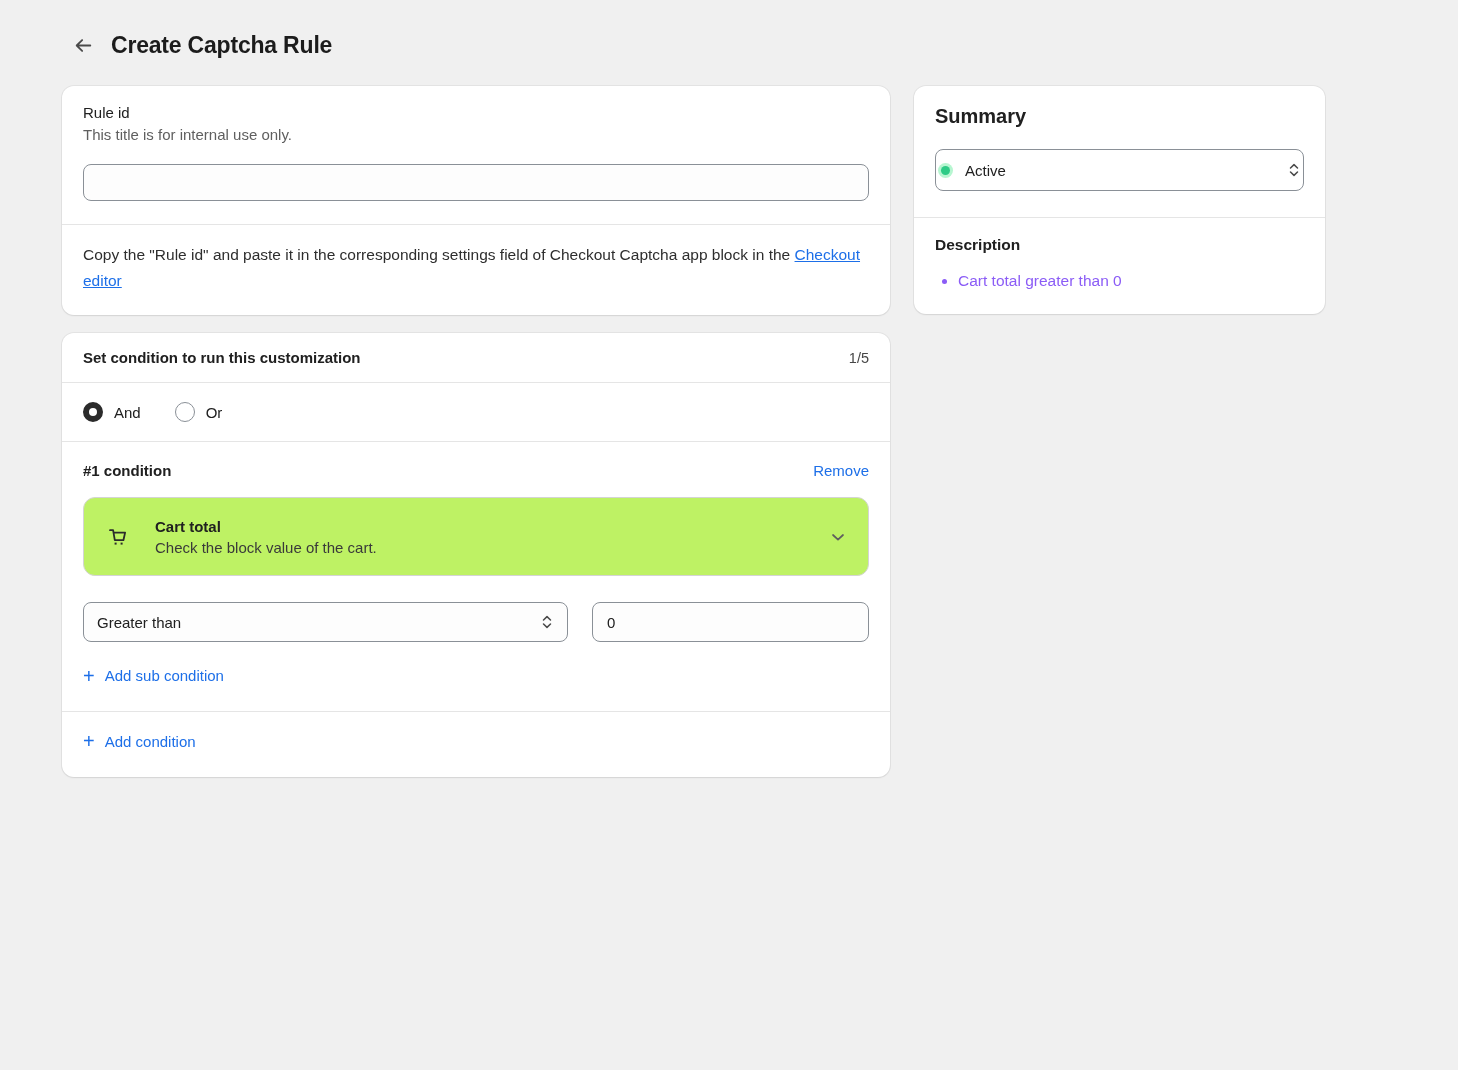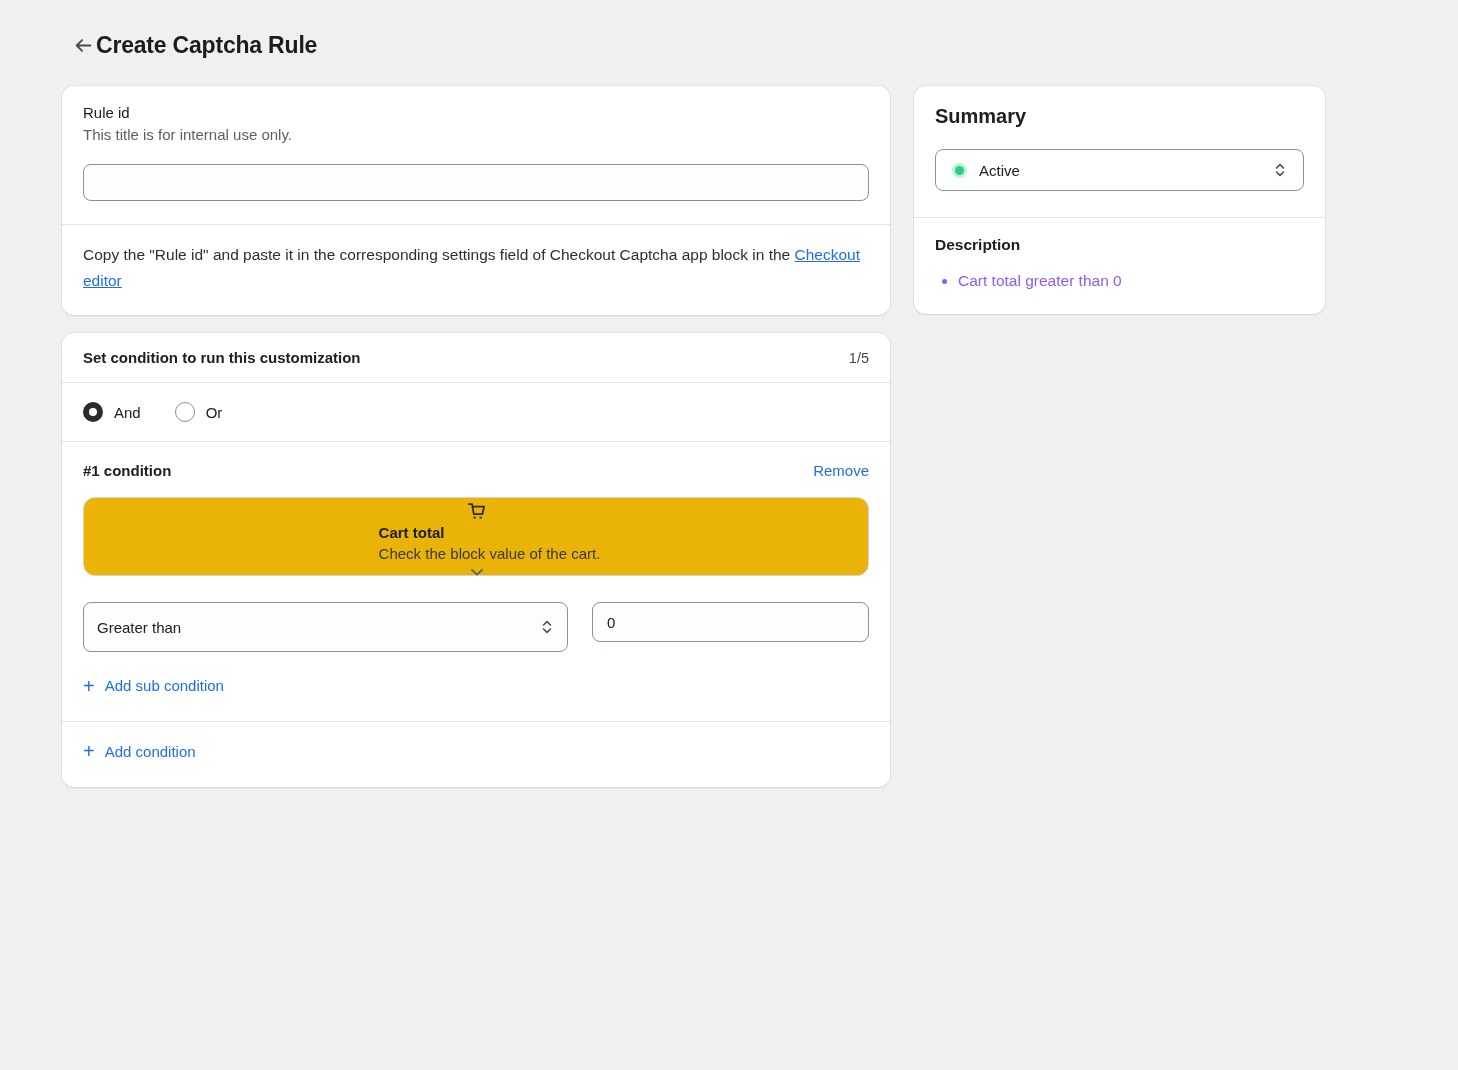--- a/index.html
+++ b/index.html
@@ -5,21 +5,21 @@
   * { margin:0; padding:0; box-sizing:border-box; }
   html,body { width:1458px; height:1070px; }
   body {
     background:#f0f0f0;
     font-family:"Liberation Sans", sans-serif;
     color:#202020;
     overflow:hidden;
     position:relative;
   }
   .page-header {
-    display:flex; align-items:center; 
+    display:flex; align-items:center; gap:15px;
     padding:32px 0 0 70px;
   }
   .back-btn {
     width:26px; height:26px; display:flex; align-items:center; justify-content:center;
     cursor:pointer; border-radius:6px; background:transparent; border:none;
   }
   .page-title { font-size:23px; font-weight:700; color:#1c1c1c; letter-spacing:-0.2px; }
 
   .layout { display:flex; gap:24px; padding:27px 0 0 62px; align-items:flex-start; }
   .main-col { width:828px; display:flex; flex-direction:column; gap:18px; }
@@ -55,49 +55,49 @@
   .radio.checked { border:6px solid #2b2b2b; }
   .radio.unchecked { border:1px solid #8a9097; }
   .radio-label { font-size:15px; color:#202020; }
 
   .cond-sec { padding:20px 21px 24px; }
   .cond-head { display:flex; align-items:center; justify-content:space-between; margin-bottom:18px; }
   .cond-head .cond-label { font-size:15px; font-weight:700; }
   .cond-head .remove { font-size:15px; }
 
   .type-box {
-    border:1px solid #d4d4d4; border-radius:12px; background:#eab308;
-    height:79px; display:flex; align-items:center; padding:0 20px 0 22px; cursor:pointer;flex-direction:column;
+    border:1px solid #d4d4d4; border-radius:12px; background:#bef264;
+    height:79px; display:flex; align-items:center; padding:0 20px 0 22px; cursor:pointer;
   }
   .type-icon { width:24px; display:flex; align-items:center; justify-content:center; }
   .type-text { margin-left:25px; flex:1; }
   .type-title { font-size:15px; font-weight:700; margin-bottom:4px; }
   .type-sub { font-size:15px; color:#3a3a3a; }
 
   .operator-row { display:flex; gap:24px; margin-top:26px; }
   .select-box {
-    width:485px; height:50px; border:1px solid #8a9097; border-radius:8px; background:#fdfdfd;
+    width:485px; height:40px; border:1px solid #8a9097; border-radius:8px; background:#fdfdfd;
     display:flex; align-items:center; padding:0 13px; font-size:15px; cursor:pointer;
   }
   .select-box .select-label { flex:1; color:#202020; }
   .value-input {
     width:277px; height:40px; border:1px solid #8a9097; border-radius:8px; background:#fdfdfd;
     font-family:inherit; font-size:15px; padding:0 14px; color:#202020; outline:none;
   }
 
   .add-link { display:inline-flex; align-items:center; gap:10px; font-size:15px; cursor:pointer; }
   .add-link .plus { font-size:20px; line-height:14px; font-weight:400; }
   .sub-add-row { margin-top:25px; }
   .add-cond-row { padding:21px 21px 25px; }
 
   .side-sec { padding:19px 21px 26px; }
   .side-title { font-size:20px; font-weight:700; margin-bottom:21px; }
   .status-select {
     height:42px; border:1px solid #8a9097; border-radius:8px; background:#fff;
-    display:flex; align-items:center; padding:0 16px; gap:12px; font-size:15px; cursor:pointer;
+    display:flex; align-items:center; padding:0 2px; gap:12px; font-size:15px; cursor:pointer;
   }
   .status-select .select-label { flex:1; }
   .status-dot { width:15px; height:15px; border-radius:50%; background:#b7f6d1; position:relative; flex:0 0 auto; }
   .status-dot::after {
     content:""; position:absolute; left:3px; top:3px; width:9px; height:9px;
     border-radius:50%; background:#2ecb86;
   }
   .desc-sec { padding:18px 21px 23px; }
   .desc-title { font-size:15.5px; font-weight:700; margin-bottom:17px; }
   .desc-list { list-style:disc; padding-left:23px; }

